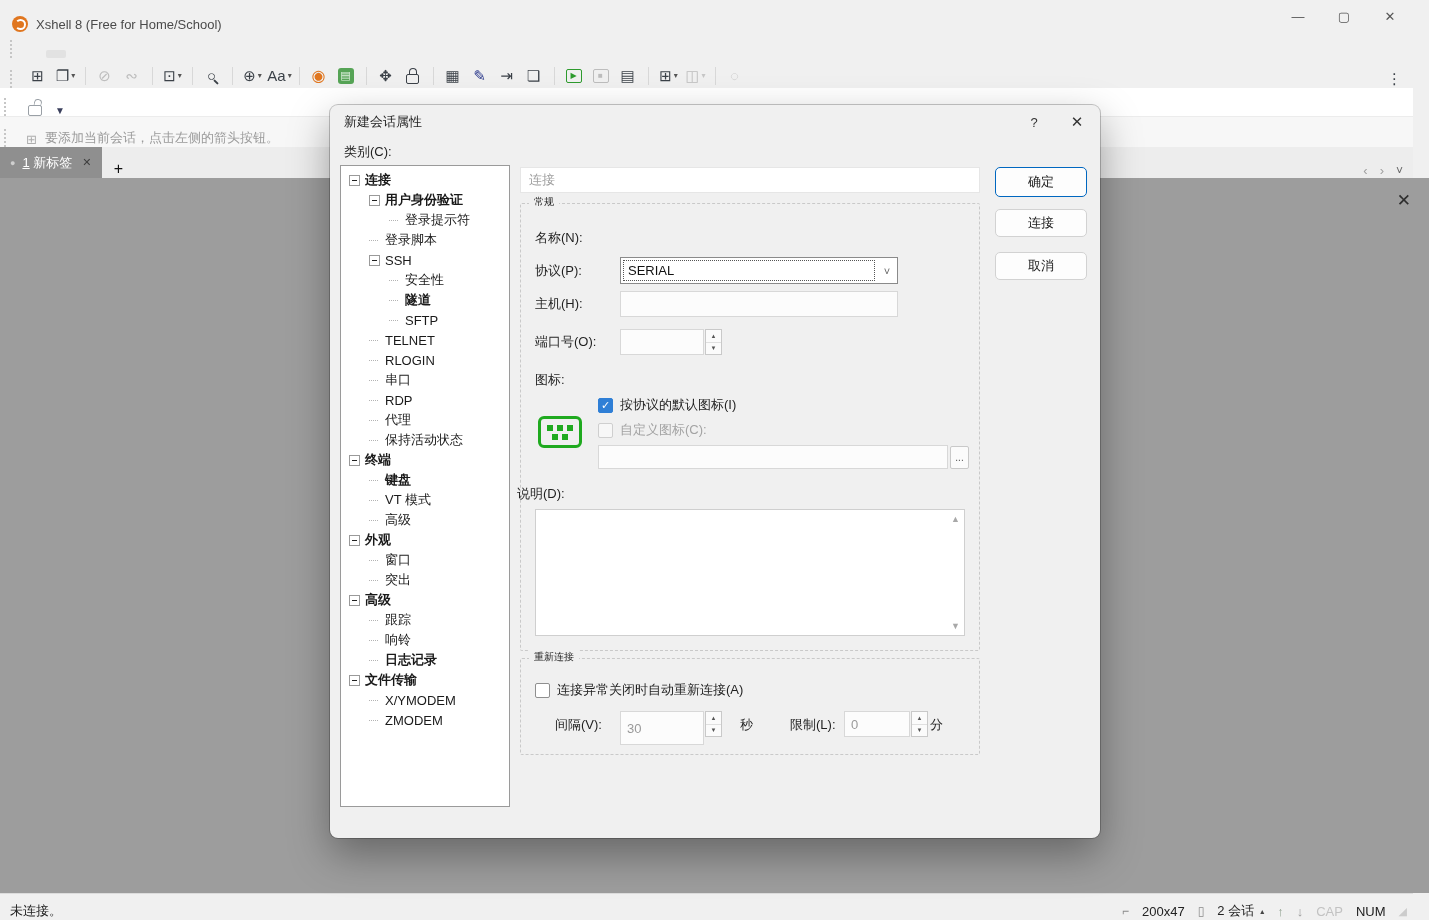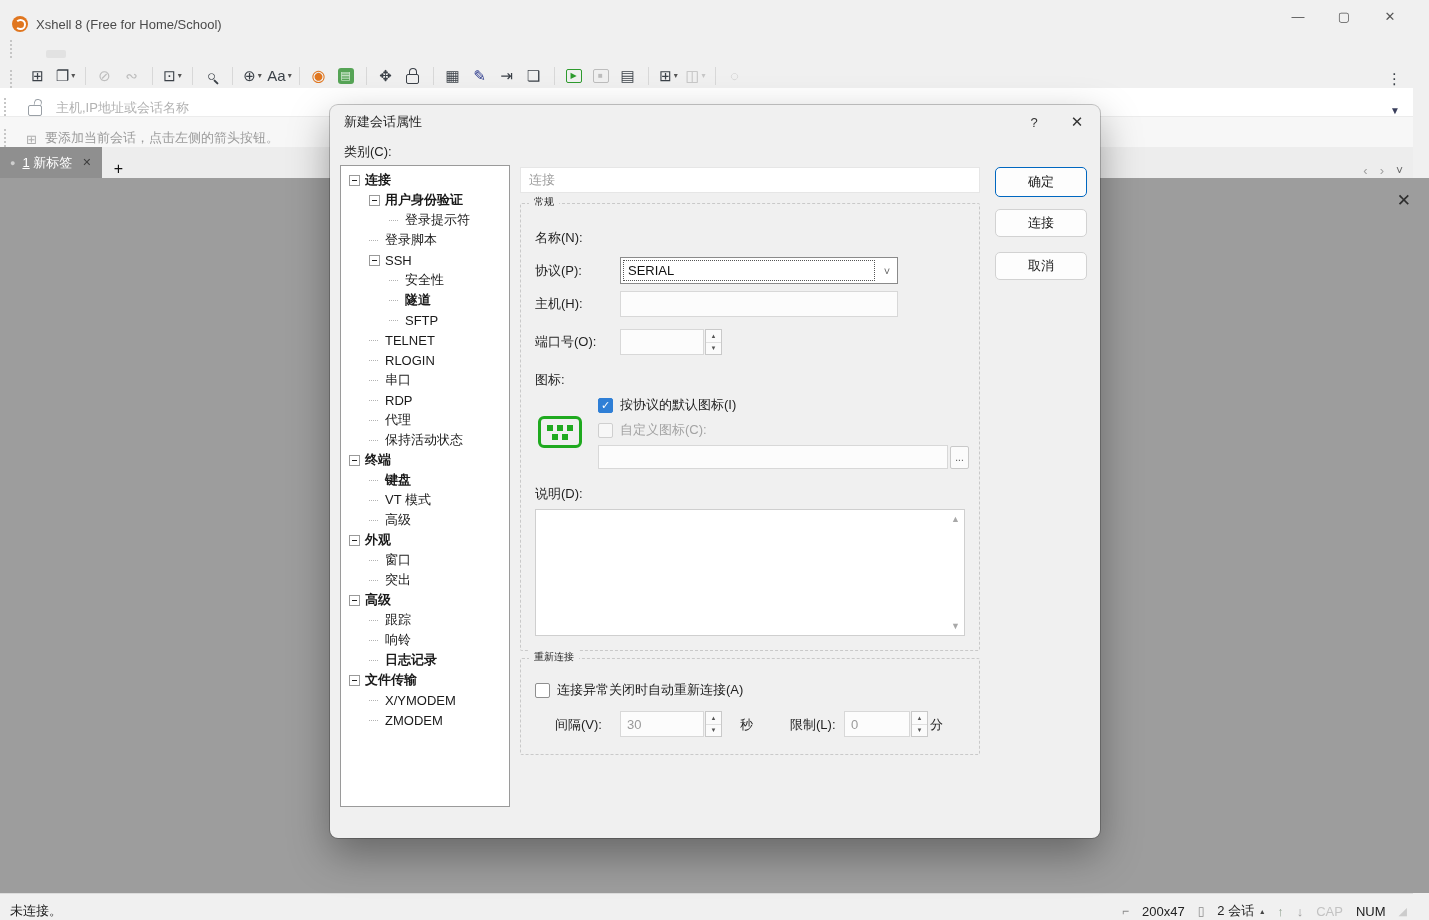--- a/index.html
+++ b/index.html
@@ -311,21 +311,20 @@
           <span class="glyph" data-name="toolbar-icon-glyph">◌</span>
           <span class="caret" data-name="dropdown-caret-icon"></span>
         </span>
       </span>
     <span class="tb-overflow" data-name="toolbar-overflow-icon">⋮</span>
   </div>
 
   <div class="row addressbar" data-name="address-bar">
     <span class="gripper" data-name="toolbar-gripper"></span>
     <span class="padlock" data-name="unlocked-padlock-icon"></span>
-    <input class="addr-input" data-name="host-address-input" placeholder="主机,IP地址或会话名称" style="">
     <span class="addr-caret" data-name="address-dropdown-icon">▼</span>
   </div>
 
   <div class="row infobar" data-name="info-bar">
     <span class="gripper" data-name="toolbar-gripper"></span>
     <span class="ico" data-name="add-session-icon">⊞</span>
     <span data-name="info-bar-text">要添加当前会话，点击左侧的箭头按钮。</span>
   </div>
 
   <div class="row tabbar" data-name="tab-bar">
@@ -534,39 +533,39 @@
     </span>
 
     <span class="cb dis" style="left:268px;top:316px;" data-name="custom-icon-checkbox">
       <span class="box" data-name="checkbox-unchecked-icon"></span>
       <span data-name="custom-icon-checkbox-label">自定义图标(C):</span>
     </span>
 
     <input class="txt dis" style="left: 268px; top: 340px; width: 350px; height: 24px;" data-name="custom-icon-path-input" disabled="" value="">
     <span class="browse" data-name="browse-button">...</span>
 
-    <span class="flabel" style="left:205px;top:380px;" data-name="description-label">说明(D):</span>
+    <span class="flabel" style="left:187px;top:380px;" data-name="description-label">说明(D):</span>
     <div class="descbox" data-name="description-textarea">
       <span data-name="description-text"></span>
       <span class="sb-arrow a-up" data-name="scrollbar-up-icon">▲</span>
       <span class="sb-arrow a-dn" data-name="scrollbar-down-icon">▼</span>
     </div>
 
     <div class="grp" style="left:190px;top:553px;width:460px;height:97px;" data-name="reconnect-group">
       <span class="grp-legend" data-name="reconnect-group-legend">重新连接</span>
     </div>
 
     <span class="cb" style="left:205px;top:576px;" data-name="auto-reconnect-checkbox">
       <span class="box" data-name="checkbox-unchecked-icon"></span>
       <span data-name="auto-reconnect-label">连接异常关闭时自动重新连接(A)</span>
     </span>
 
     <span class="flabel" style="left:225px;top:611px;" data-name="interval-label">间隔(V):</span>
     <div class="spinwrap" style="left:290px;top:606px;" data-name="interval-spinner">
-      <input class="txt dis" style="width: 84px; height: 26px;" data-name="interval-input" disabled="" value="30">
+      <input class="txt dis" style="width: 84px; height: 34px;" data-name="interval-input" disabled="" value="30">
       <span class="spin" style="height:26px;" data-name="spinner-buttons">
         <span class="up" data-name="spinner-up-icon"></span>
         <span class="dn" data-name="spinner-down-icon"></span>
       </span>
     </div>
     <span class="flabel" style="left:410px;top:611px;" data-name="interval-unit">秒</span>
 
     <span class="flabel" style="left:460px;top:611px;" data-name="limit-label">限制(L):</span>
     <div class="spinwrap" style="left:514px;top:606px;" data-name="limit-spinner">
       <input class="txt dis" style="width: 66px; height: 26px;" data-name="limit-input" disabled="" value="0">

